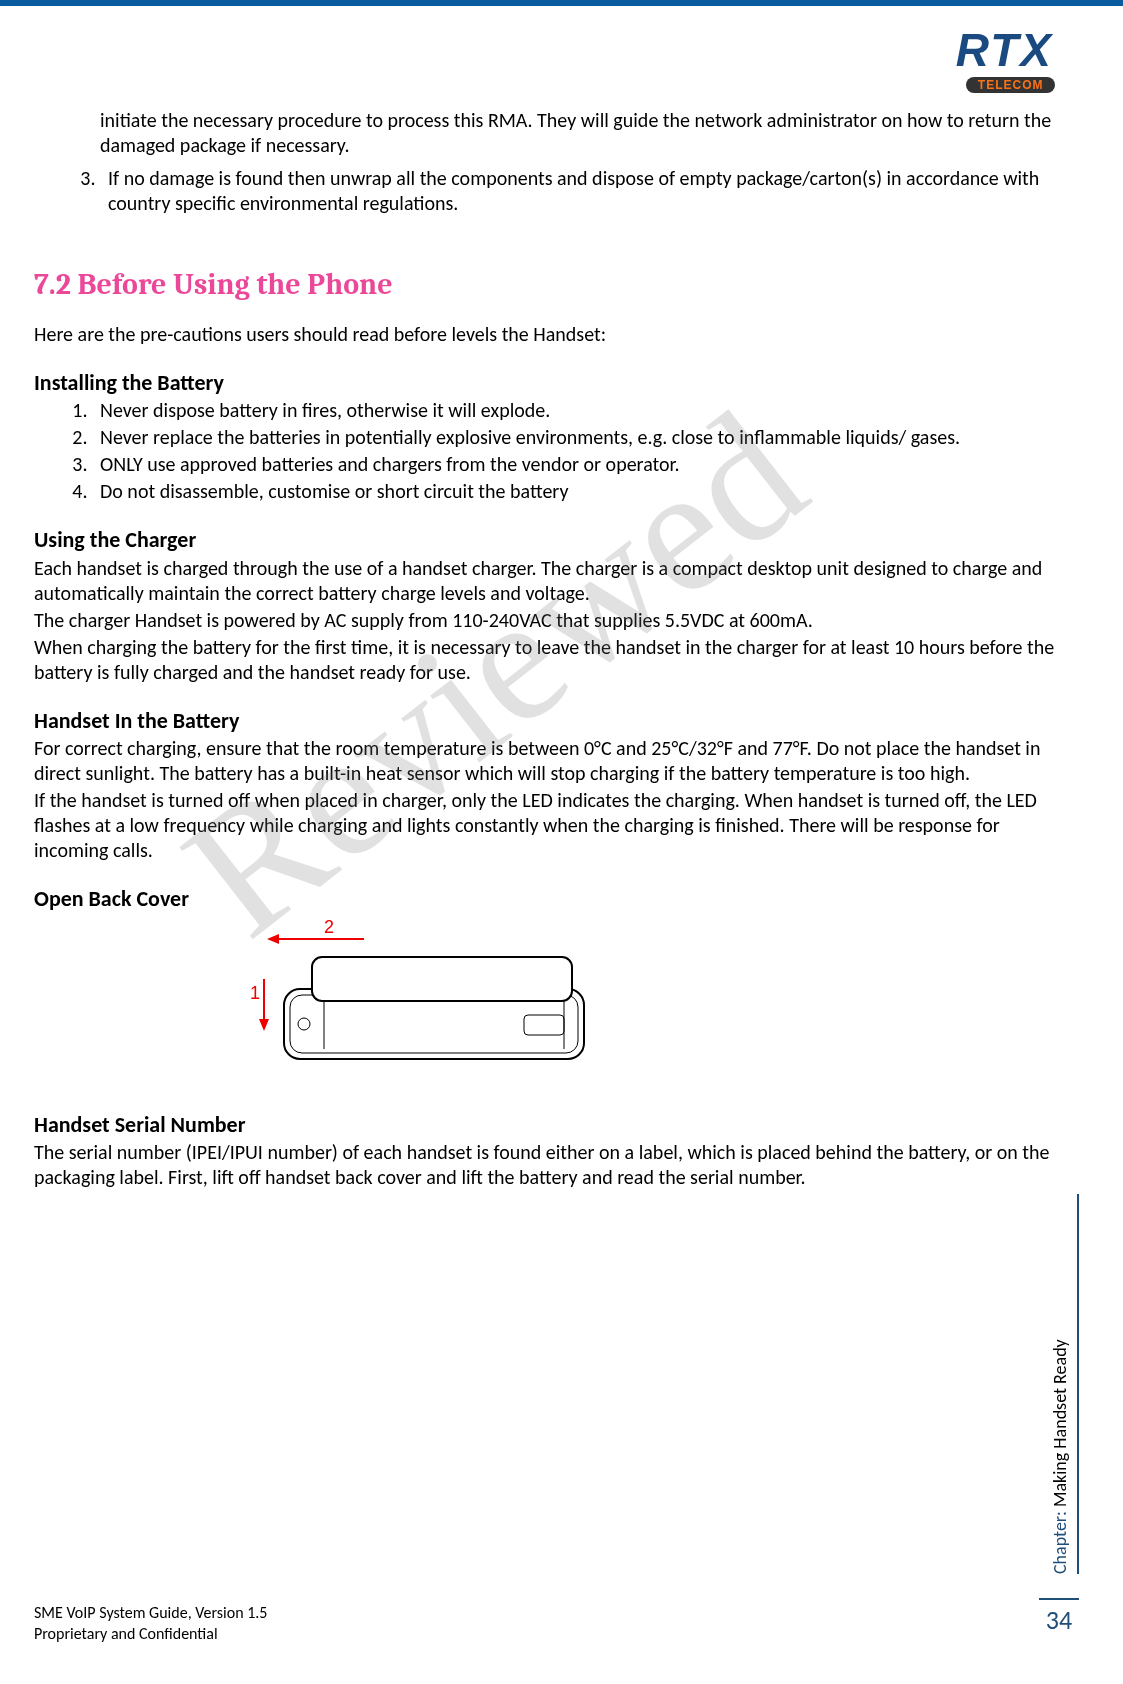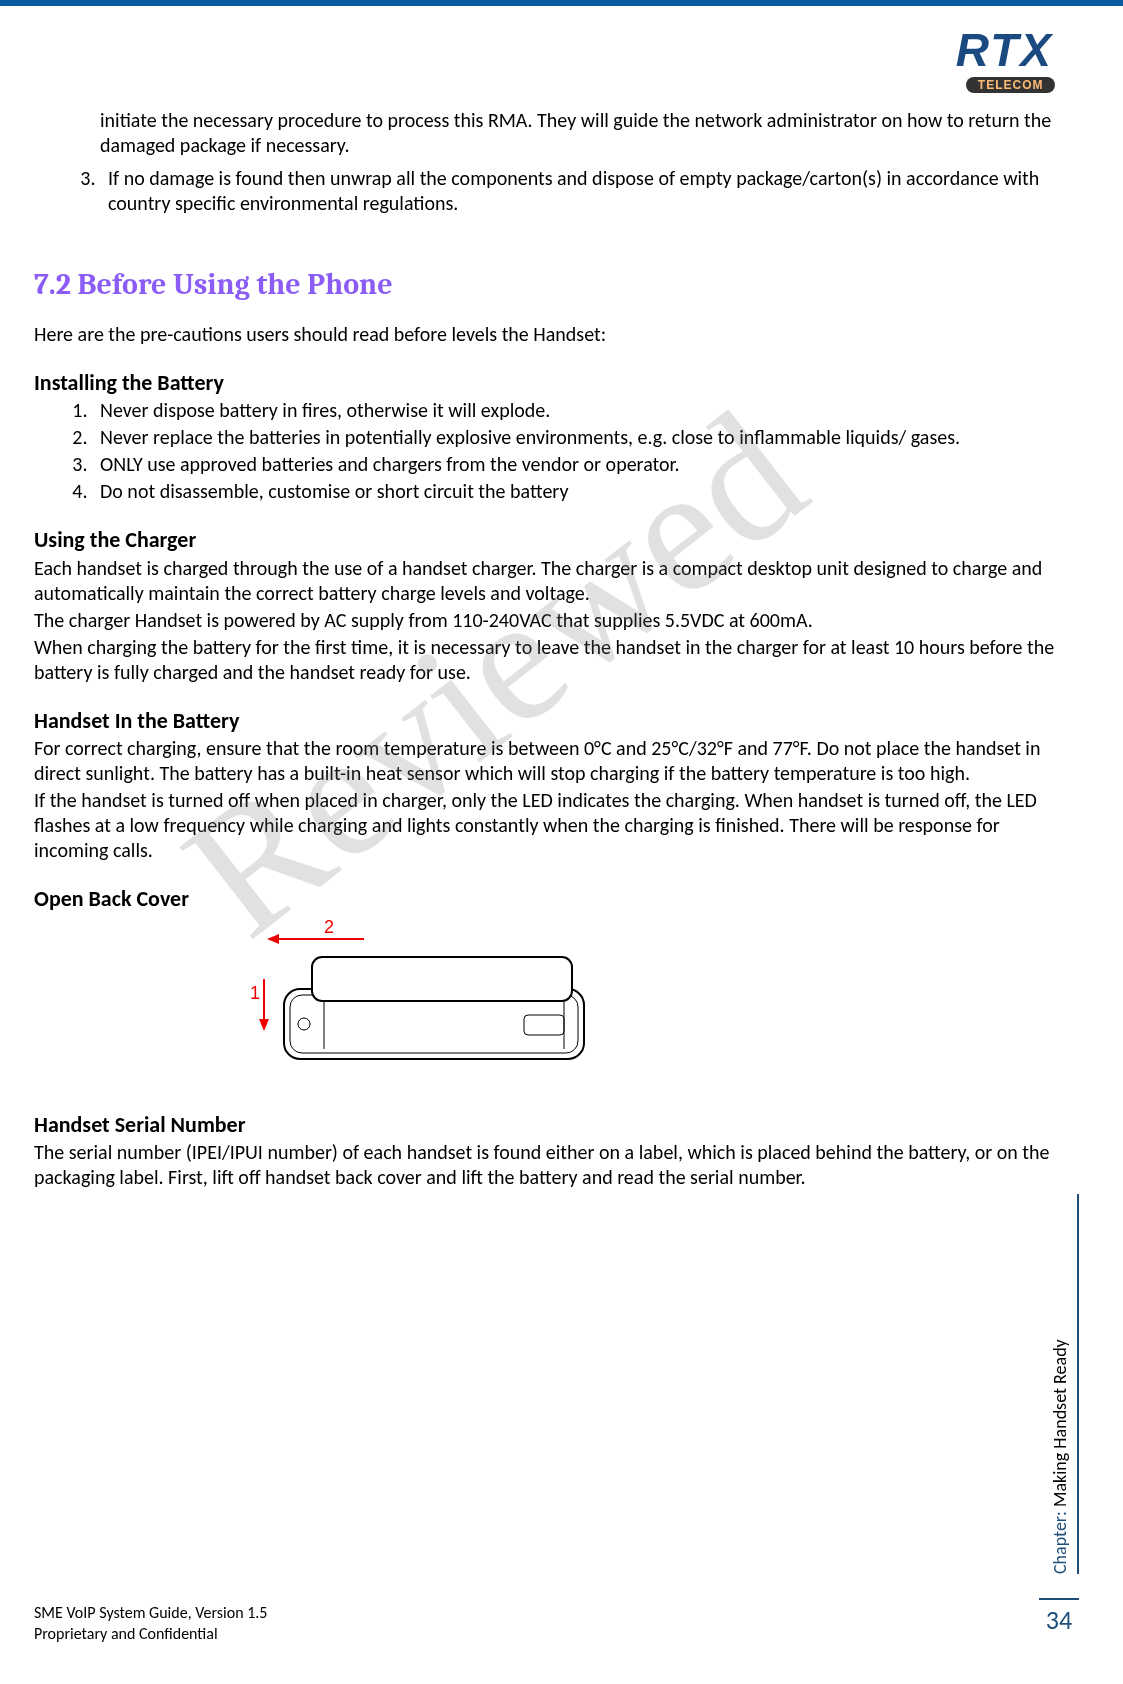--- a/index.html
+++ b/index.html
@@ -38,21 +38,21 @@
     color: #1a4a80;
     letter-spacing: 2px;
     font-style: italic;
     position: relative;
   }
   .logo-sub {
     position: absolute;
     bottom: -16px;
     left: 10px;
     background: #333;
-    color: #fdba74;
+    color: #f97316;
     font-size: 12px;
     padding: 1px 12px;
     border-radius: 10px;
     letter-spacing: 1px;
     font-style: normal;
   }
   .logo-x {
     color: #1a4a80;
   }
   .page {
@@ -67,21 +67,21 @@
     padding-left: 58px;
   }
   .ol-cont li {
     padding-left: 8px;
     margin-bottom: 2px;
   }
   h2.heading-7-2 {
     font-family: Cambria, "Times New Roman", serif;
     font-size: 30px;
     font-weight: 700;
-    color: #8b5cf6;
+    color: #ec4899;
     margin: 50px 0 18px 0;
   }
   h3.sub {
     font-size: 22px;
     font-weight: 700;
     margin: 22px 0 2px 0;
   }
   p.body {
     margin: 2px 0;
   }

